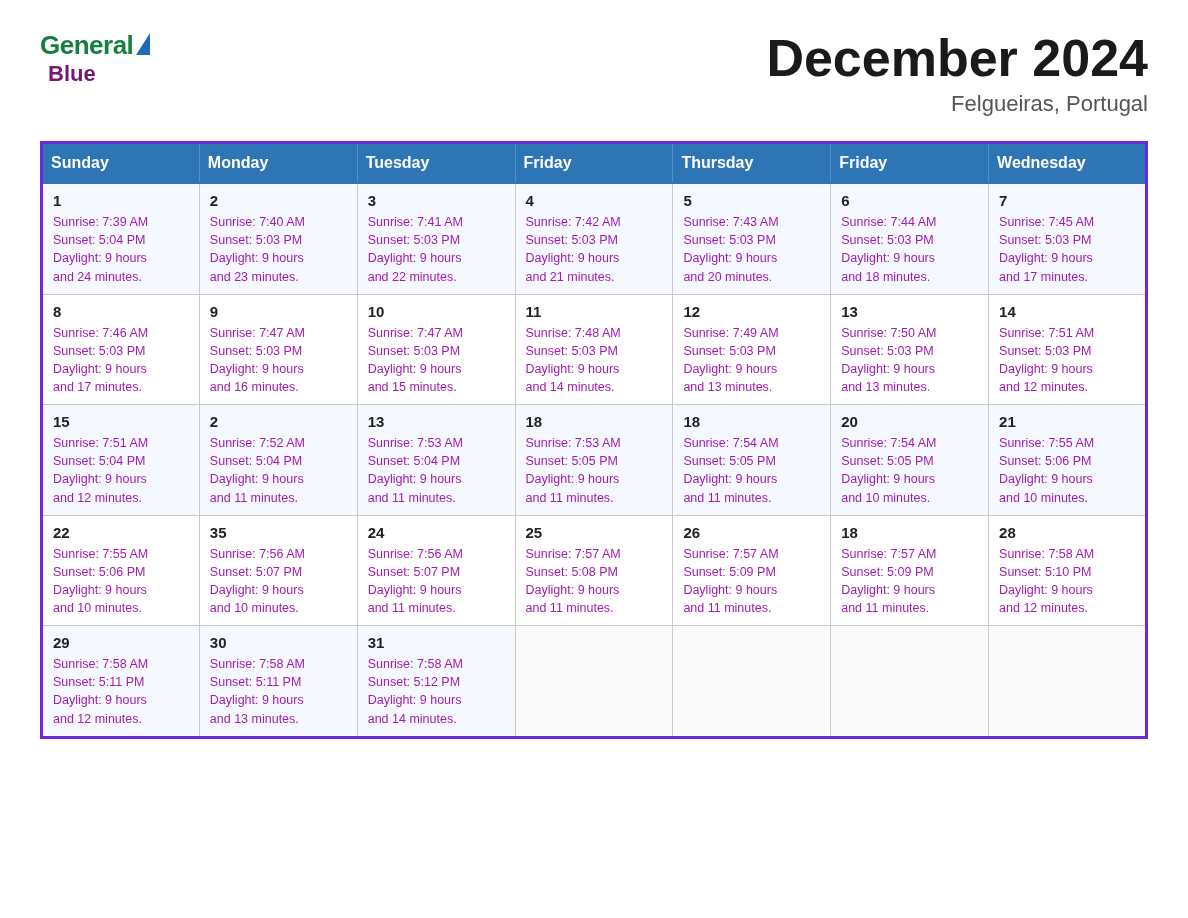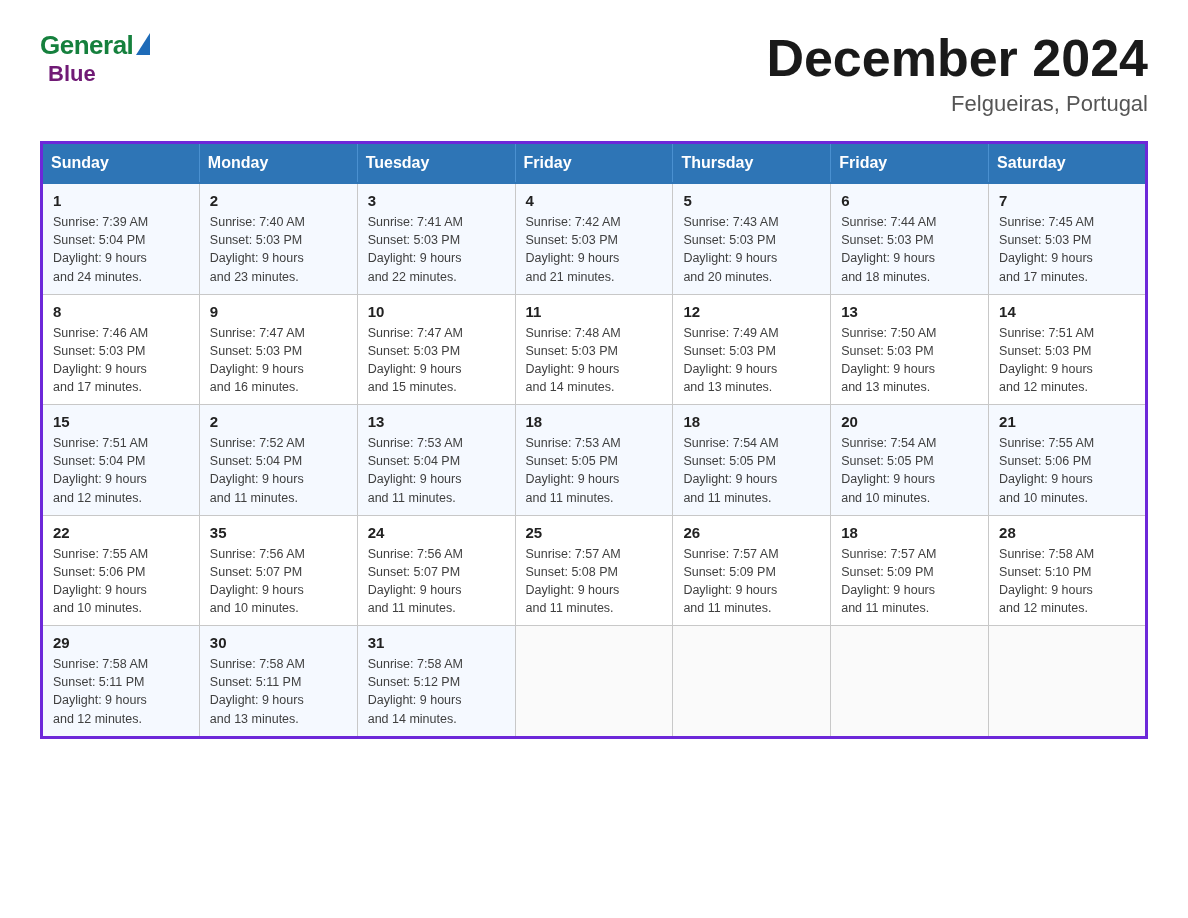--- a/index.html
+++ b/index.html
@@ -84,21 +84,21 @@
     }
     .day-num {
       font-size: 15px;
       font-weight: bold;
       color: #222;
       margin-bottom: 4px;
       display: block;
     }
     .day-info {
       font-size: 12.5px;
-      color: #404040;
+      color: #a21caf;
       line-height: 1.45;
     }
     .empty-cell {
       background-color: #fafafa !important;
     }
     .row-divider {
       border-top: 2px solid #2e75b6 !important;
     }
     .logo-row {
       display: flex;
@@ -126,21 +126,21 @@
 
 <table class="calendar">
   <thead>
     <tr>
     <th>Sunday</th>
         <th>Monday</th>
         <th>Tuesday</th>
         <th>Friday</th>
         <th>Thursday</th>
         <th>Friday</th>
-        <th>Saturday</th>
+        <th>Wednesday</th>
       </tr>
   </thead>
   <tbody id="calendar-body">
   <tr>
         <td class="row-divider">
           <span class="day-num">1</span>
           <div class="day-info">Sunrise: 7:39 AM<br>Sunset: 5:04 PM<br>Daylight: 9 hours<br>and 24 minutes.</div>
         </td>
         <td class="row-divider">
           <span class="day-num">2</span>

